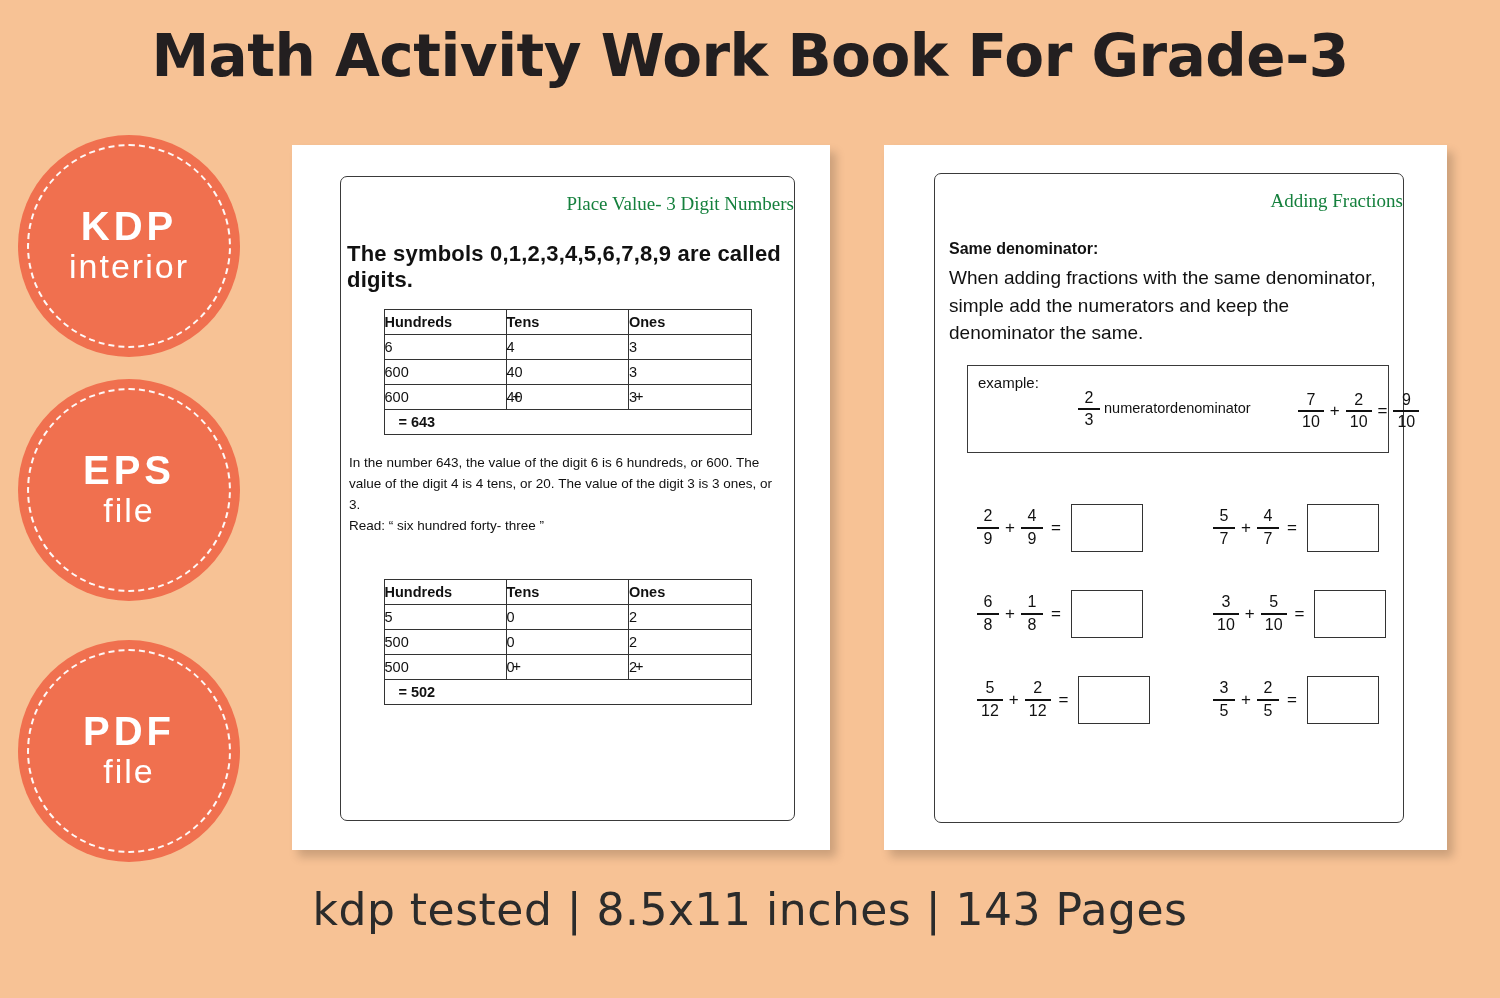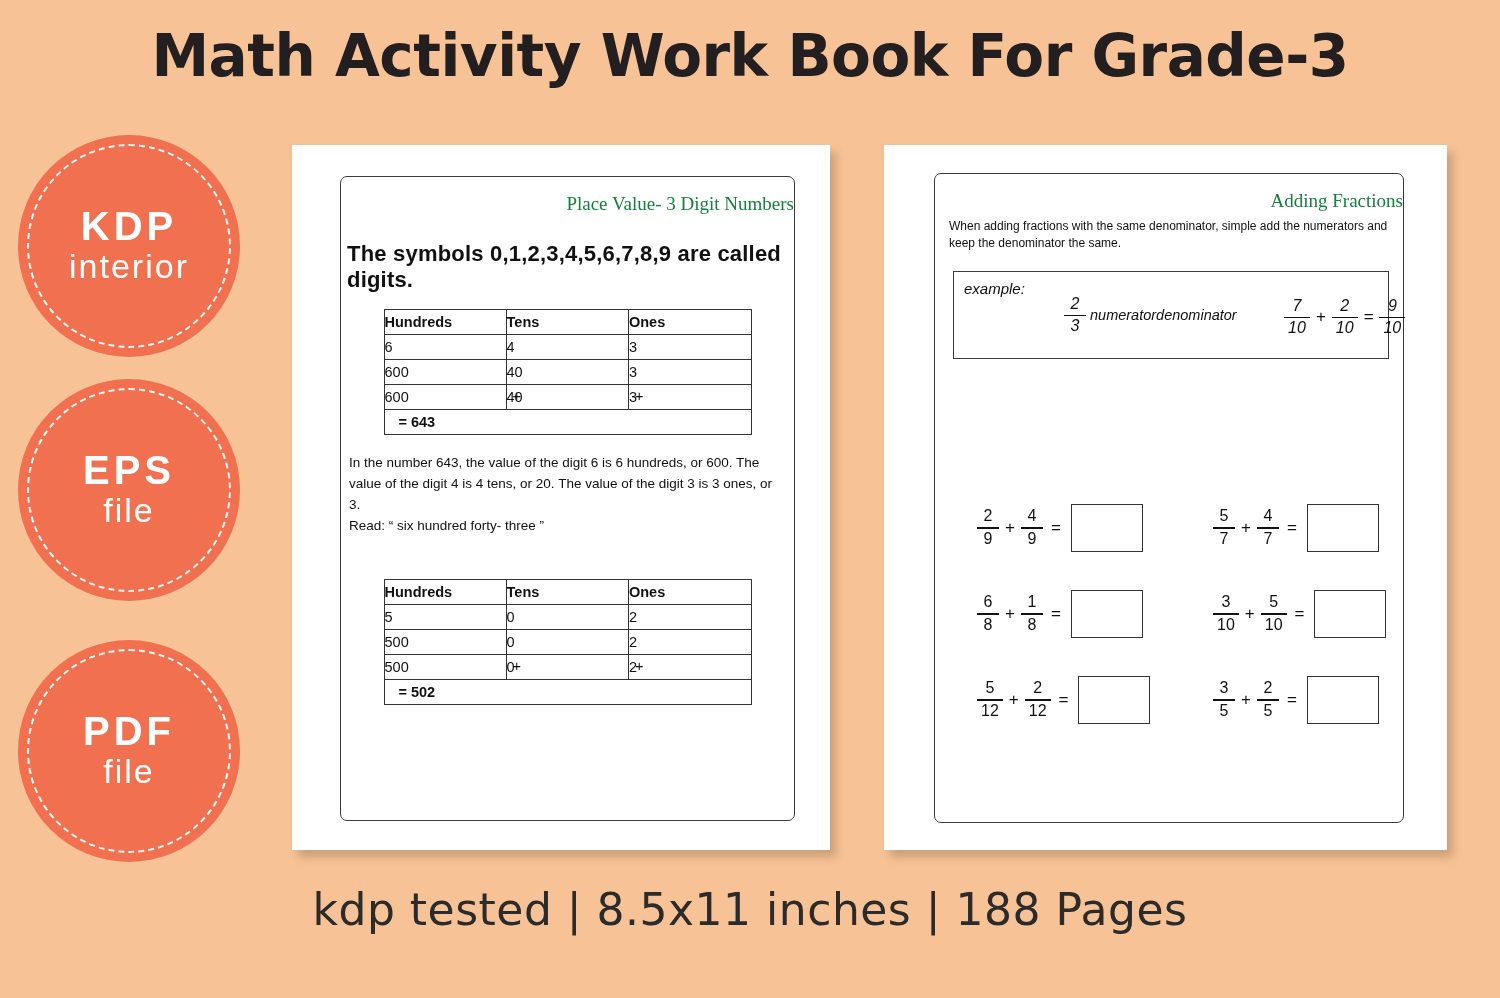--- a/index.html
+++ b/index.html
@@ -74,24 +74,24 @@
   .pv-col-t{width:123px;}
   .pv-col-o{width:123px;}
   .plus-cell{position:relative;}
   .plus-left{position:absolute;left:6px;top:3px;}
   .note{
     font-size:13.5px;color:#111;line-height:1.55;padding:0 10px 0 8px;margin-top:18px;
     font-family:"Liberation Sans", sans-serif;
   }
   
   .sub-head{font-size:16px;font-weight:bold;color:#111;margin:28px 0 0 14px;}
-  .sub-body{font-size:12px;color:#111;line-height:1.45;margin:6px 14px 0 14px;}
+  .sub-body{font-size:19px;color:#111;line-height:1.45;margin:6px 14px 0 14px;}
   .example-box{
-    margin:18px 14px 0 18px;border:1.2px solid #3a3a3a;padding:8px 10px 24px 10px;
-    box-sizing:border-box;height:88px;position:relative;font-style:italic;
+    margin:18px 14px 0 32px;border:1.2px solid #3a3a3a;padding:8px 10px 24px 10px;
+    box-sizing:border-box;height:88px;position:relative;
   }
   .example-label{font-size:15px;color:#111;}
   .frac{display:inline-flex;flex-direction:column;align-items:center;vertical-align:middle;line-height:1.05;}
   .frac .num{font-size:16px;color:#111;padding:0 4px;}
   .frac .bar{height:1.5px;background:#111;width:100%;min-width:22px;margin:2px 0;}
   .frac .den{font-size:16px;color:#111;padding:0 4px;}
   .op{font-size:17px;color:#111;margin:0 6px;vertical-align:middle;}
   .ex-row{position:absolute;left:110px;top:24px;display:flex;align-items:center;}
   .ex-lbl{font-size:14.5px;color:#111;display:inline-flex;flex-direction:row;justify-content:center;line-height:1.35;margin-left:4px;}
   .ex-right{position:absolute;left:330px;top:26px;display:flex;align-items:center;}
@@ -205,20 +205,21 @@
       </tr>
     </tbody>
       </table>
 
   </div>
 </div>
 
 <div class="page" id="page-right">
   <div class="inner" id="inner-right">
     <div class="wsheet-title">Adding Fractions</div>
+    <div class="sub-head">Same denominator:</div>
     <div class="sub-body">When adding fractions with the same denominator, simple add the numerators and keep the denominator the same.</div>
 
     <div class="example-box">
       <div class="example-label">example:</div>
 
       <div class="ex-row">
         <span class="frac">
           <span class="num">2</span>
           <span class="bar"></span>
           <span class="den">3</span>
@@ -348,13 +349,13 @@
           </span>
           <span class="eq">=</span>
           <span class="ansbox"></span>
         </div>
       </div>
 
     </div>
   </div>
 </div>
 
-<div class="footer">kdp tested | 8.5x11 inches | 188 Pages</div>
+<div class="footer">kdp tested | 8.5x11 inches | 143 Pages</div>
 
 </body></html>

